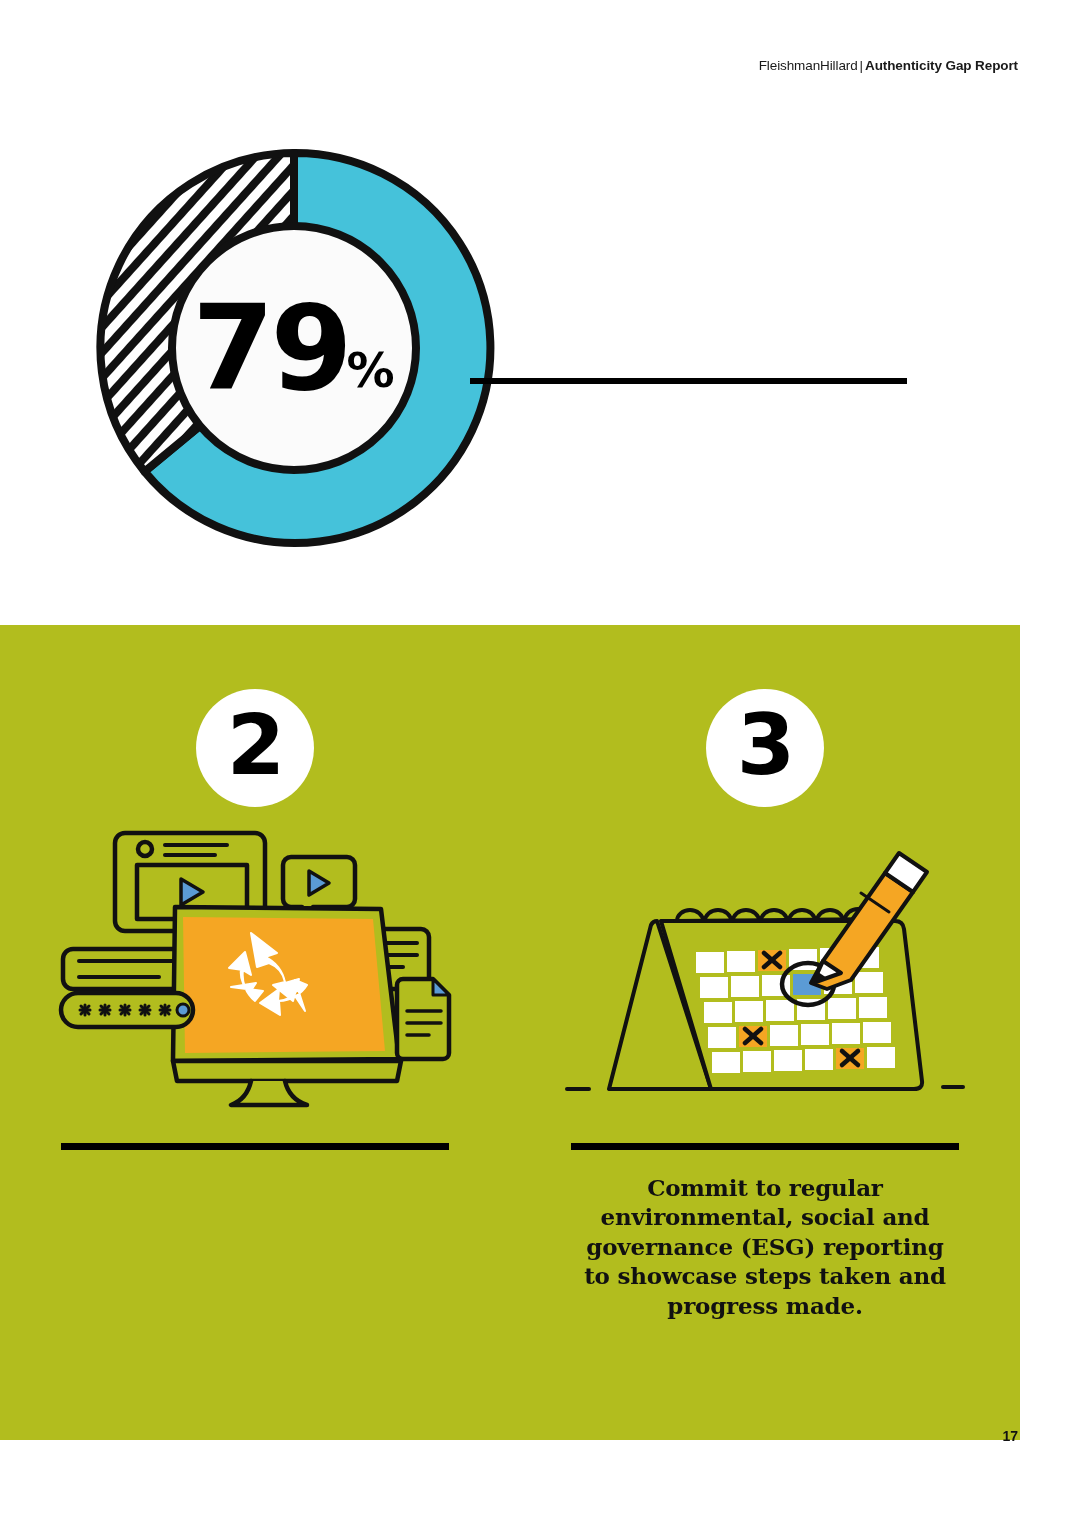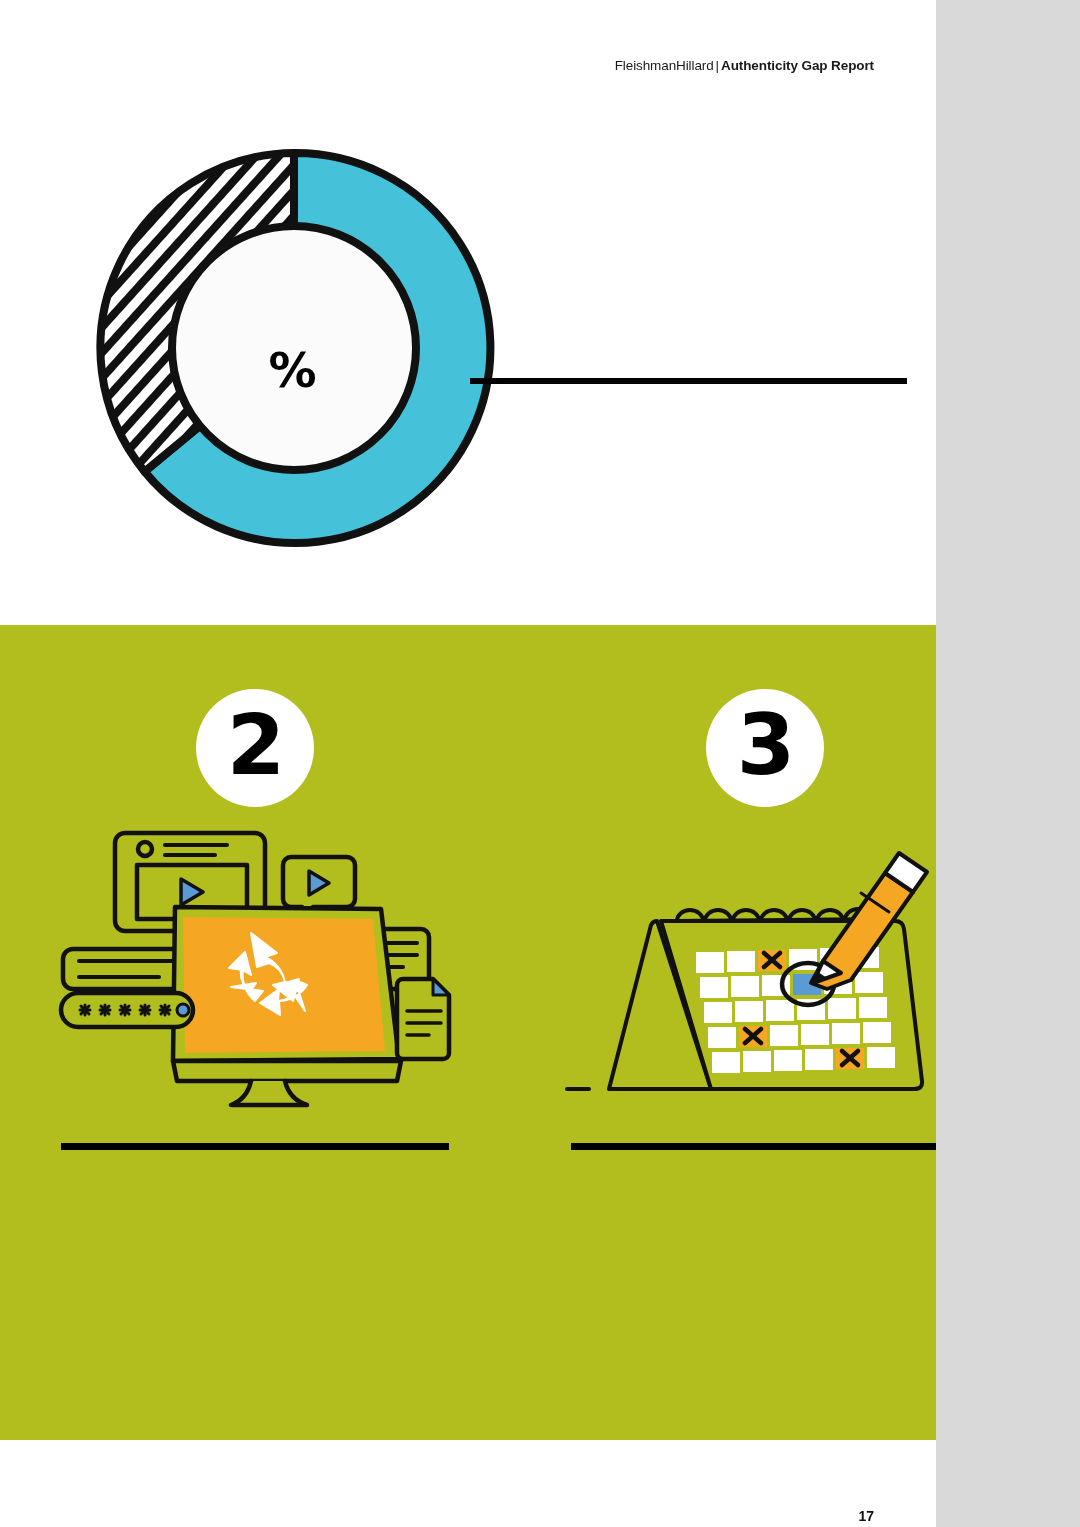--- a/index.html
+++ b/index.html
@@ -2,21 +2,21 @@
 <html><head>
 <meta charset="utf-8">
 <style>
   html, body {
     margin: 0;
     padding: 0;
     background: #d9d9d9;
   }
   .page {
     position: relative;
-    width: 936px;
+    width: 1080px;
     height: 1527px;
     background: #ffffff;
     overflow: hidden;
     font-family: "DejaVu Serif", "Liberation Serif", serif;
   }
 
   
   .header {
     position: absolute;
     top: 58px;
@@ -180,21 +180,21 @@
     font-size: 23px;
     line-height: 1.28;
     letter-spacing: -0.2px;
     color: #111;
   }
 
   
   .page-number {
     position: absolute;
     right: 62px;
-    top: 1508px;
+    top: 1428px;
     font-family: "Liberation Sans", sans-serif;
     font-weight: 700;
     font-size: 14px;
     color: #111;
   }
 </style>
 </head>
 <body>
 
 <div class="page">
@@ -216,20 +216,21 @@
 
         <path d="M 210 210 L 210 15 A 195 195 0 1 1 60.6 333.6 Z" fill="#45c2da" stroke="#111111" stroke-width="8" stroke-linejoin="round"></path>
 
         <path d="M 210 210 L 60.6 333.6 A 195 195 0 0 1 210 15 Z" fill="url(#hatch)" stroke="#111111" stroke-width="8" stroke-linejoin="round"></path>
 
         <circle cx="210" cy="210" r="122" fill="#fbfbfb" stroke="#111111" stroke-width="8"></circle>
       </svg>
     </div>
 
     <div class="donut-value">
+      <span class="num">79</span>
         <span class="pct">%</span>
     </div>
 
     <div class="connector"></div>
 
   </div>
 
   <div class="green-panel">
     <div class="cards">
 
@@ -424,20 +425,21 @@
                   <path d="M258 140 l18 12 l-28 10 z" fill="#ffffff"></path>
                   <path d="M246 162 l7 -11 l9 6 z" fill="#111" stroke="none"></path>
                   <path d="M320 52 l28 19 l14 -20 l-28 -19 z" fill="#ffffff"></path>
                   <line x1="296" y1="72" x2="324" y2="91" stroke-width="3"></line>
                 </g>
               </g>
             </svg>
           </div>
 
           <div class="rule"></div>
+          <div class="caption">Commit to regular environmental, social and governance (ESG) reporting to showcase steps taken and progress made.</div>
         </div>
       </div>
 
     </div>
   </div>
 
   <div class="page-number">17</div>
 
 </div>
 

